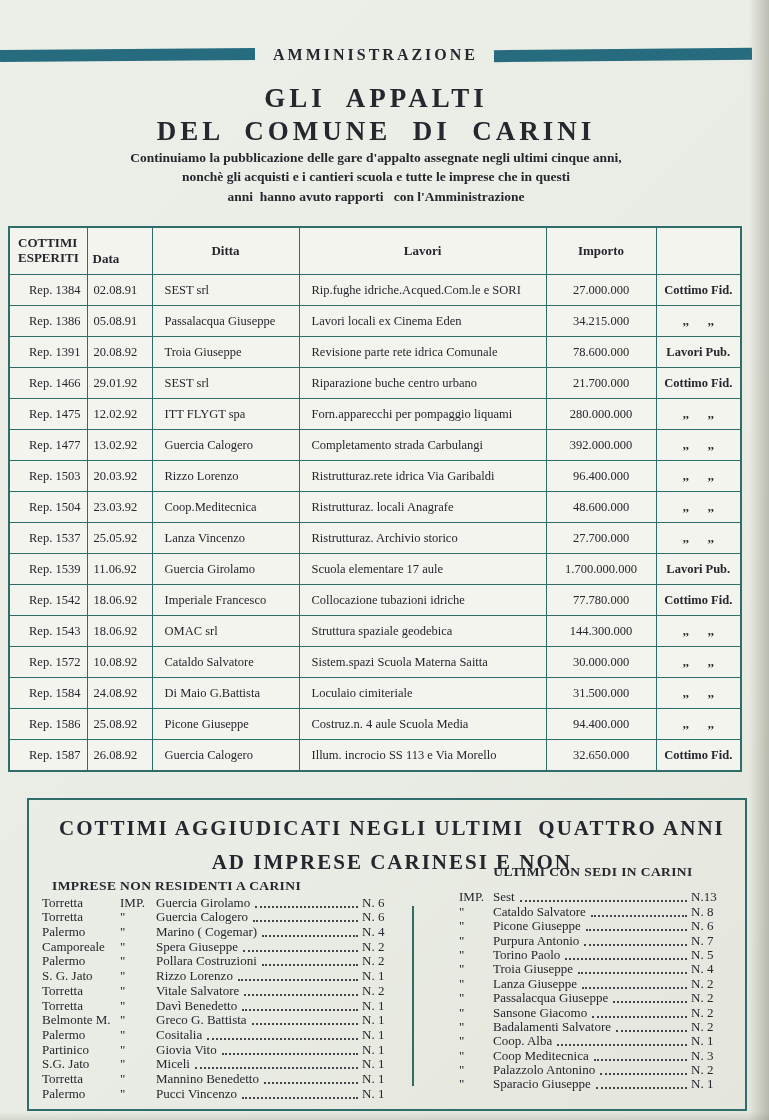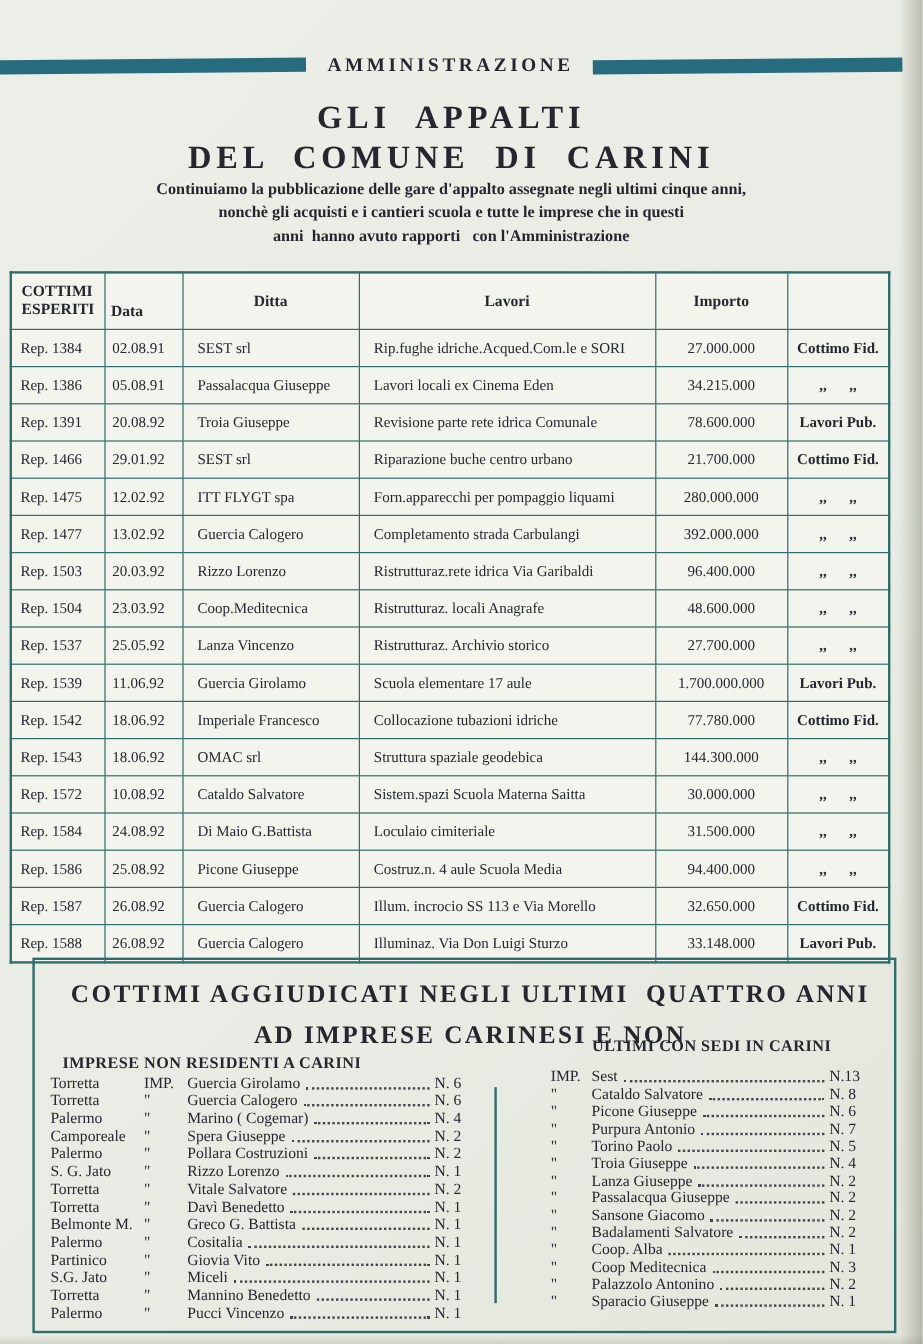--- a/index.html
+++ b/index.html
@@ -30,21 +30,21 @@
 
   
   table.contracts{position:absolute;top:226px;left:8px;width:732px;
     border-collapse:collapse;table-layout:fixed;background:#f2f4ed;
     border:2px solid #2e6d69;}
   .contracts th,.contracts td{border:1px solid #2e6d69;overflow:hidden;white-space:nowrap;}
   .contracts th{height:38px;font-size:13px;font-weight:bold;vertical-align:middle;text-align:center;}
   .contracts th.h-rep{text-align:left;padding-left:8px;line-height:1.15;}
   .contracts th.h-data{text-align:left;padding-left:5px;vertical-align:bottom;padding-bottom:7px;}
   .contracts td{height:28px;font-size:12.5px;vertical-align:middle;}
-  .contracts td.c-rep{padding-left:7px;}
+  .contracts td.c-rep{padding-left:19px;}
   .contracts td.c-data{padding-left:6px;}
   .contracts td.c-ditta{padding-left:12px;}
   .contracts td.c-lavori{padding-left:12px;}
   .contracts td.c-importo{text-align:center;}
   .contracts td.c-tipo{text-align:center;white-space:pre;font-weight:bold;}
 
   
   .awards{position:absolute;top:798px;left:27px;width:716px;height:309px;
     border:2px solid #2e6d69;}
   .awards-title{position:absolute;top:12px;left:30px;font-weight:bold;font-size:21px;
@@ -250,28 +250,20 @@
 
         <tr>
           <td class="c-rep">Rep. 1587</td>
           <td class="c-data">26.08.92</td>
           <td class="c-ditta">Guercia Calogero</td>
           <td class="c-lavori">Illum. incrocio SS 113 e Via Morello</td>
           <td class="c-importo">32.650.000</td>
           <td class="c-tipo">Cottimo Fid.</td>
         </tr>
 
-        <tr>
-          <td class="c-rep">Rep. 1588</td>
-          <td class="c-data">26.08.92</td>
-          <td class="c-ditta">Guercia Calogero</td>
-          <td class="c-lavori">Illuminaz. Via Don Luigi Sturzo</td>
-          <td class="c-importo">33.148.000</td>
-          <td class="c-tipo">Lavori Pub.</td>
-        </tr>
       </tbody>
   </table>
 
   <div class="awards">
     <div class="awards-title">
       <div>COTTIMI AGGIUDICATI NEGLI ULTIMI  QUATTRO ANNI</div>
       <div>AD IMPRESE CARINESI E NON</div>
     </div>
 
     <div class="col-left">

